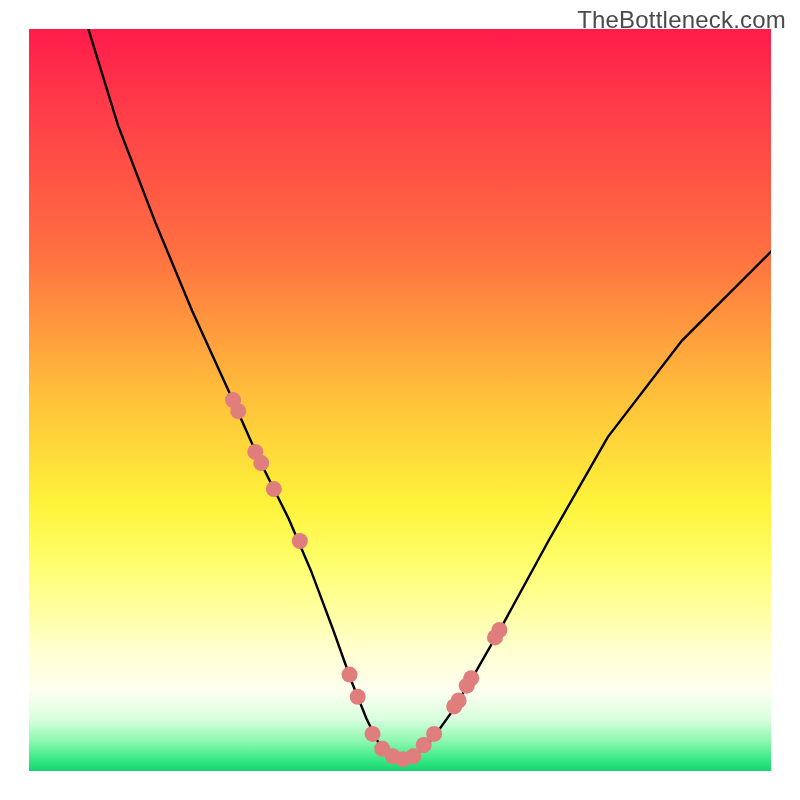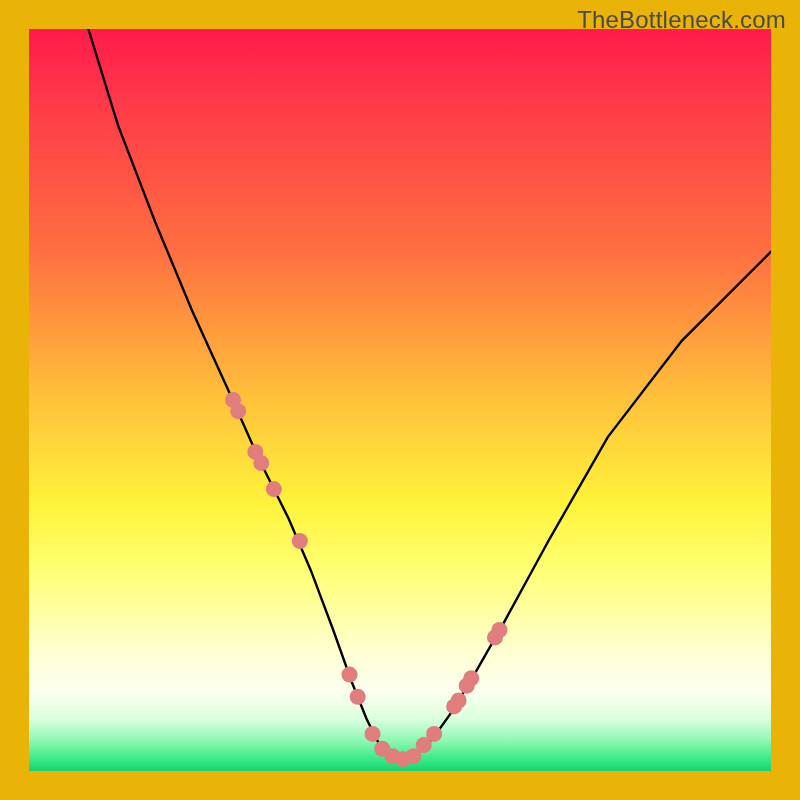--- a/index.html
+++ b/index.html
@@ -8,21 +8,21 @@
     width: 800px;
     height: 800px;
     overflow: hidden;
     background: #000;
     font-family: Arial, Helvetica, sans-serif;
   }
   .stage {
     position: relative;
     width: 800px;
     height: 800px;
-    background: #eab308;
+    background: #ffffff;
   }
   .watermark {
     position: absolute;
     top: 6px;
     right: 14px;
     font-size: 24px;
     color: #4a4a4a;
     font-weight: 500;
     letter-spacing: 0.2px;
     z-index: 5;

